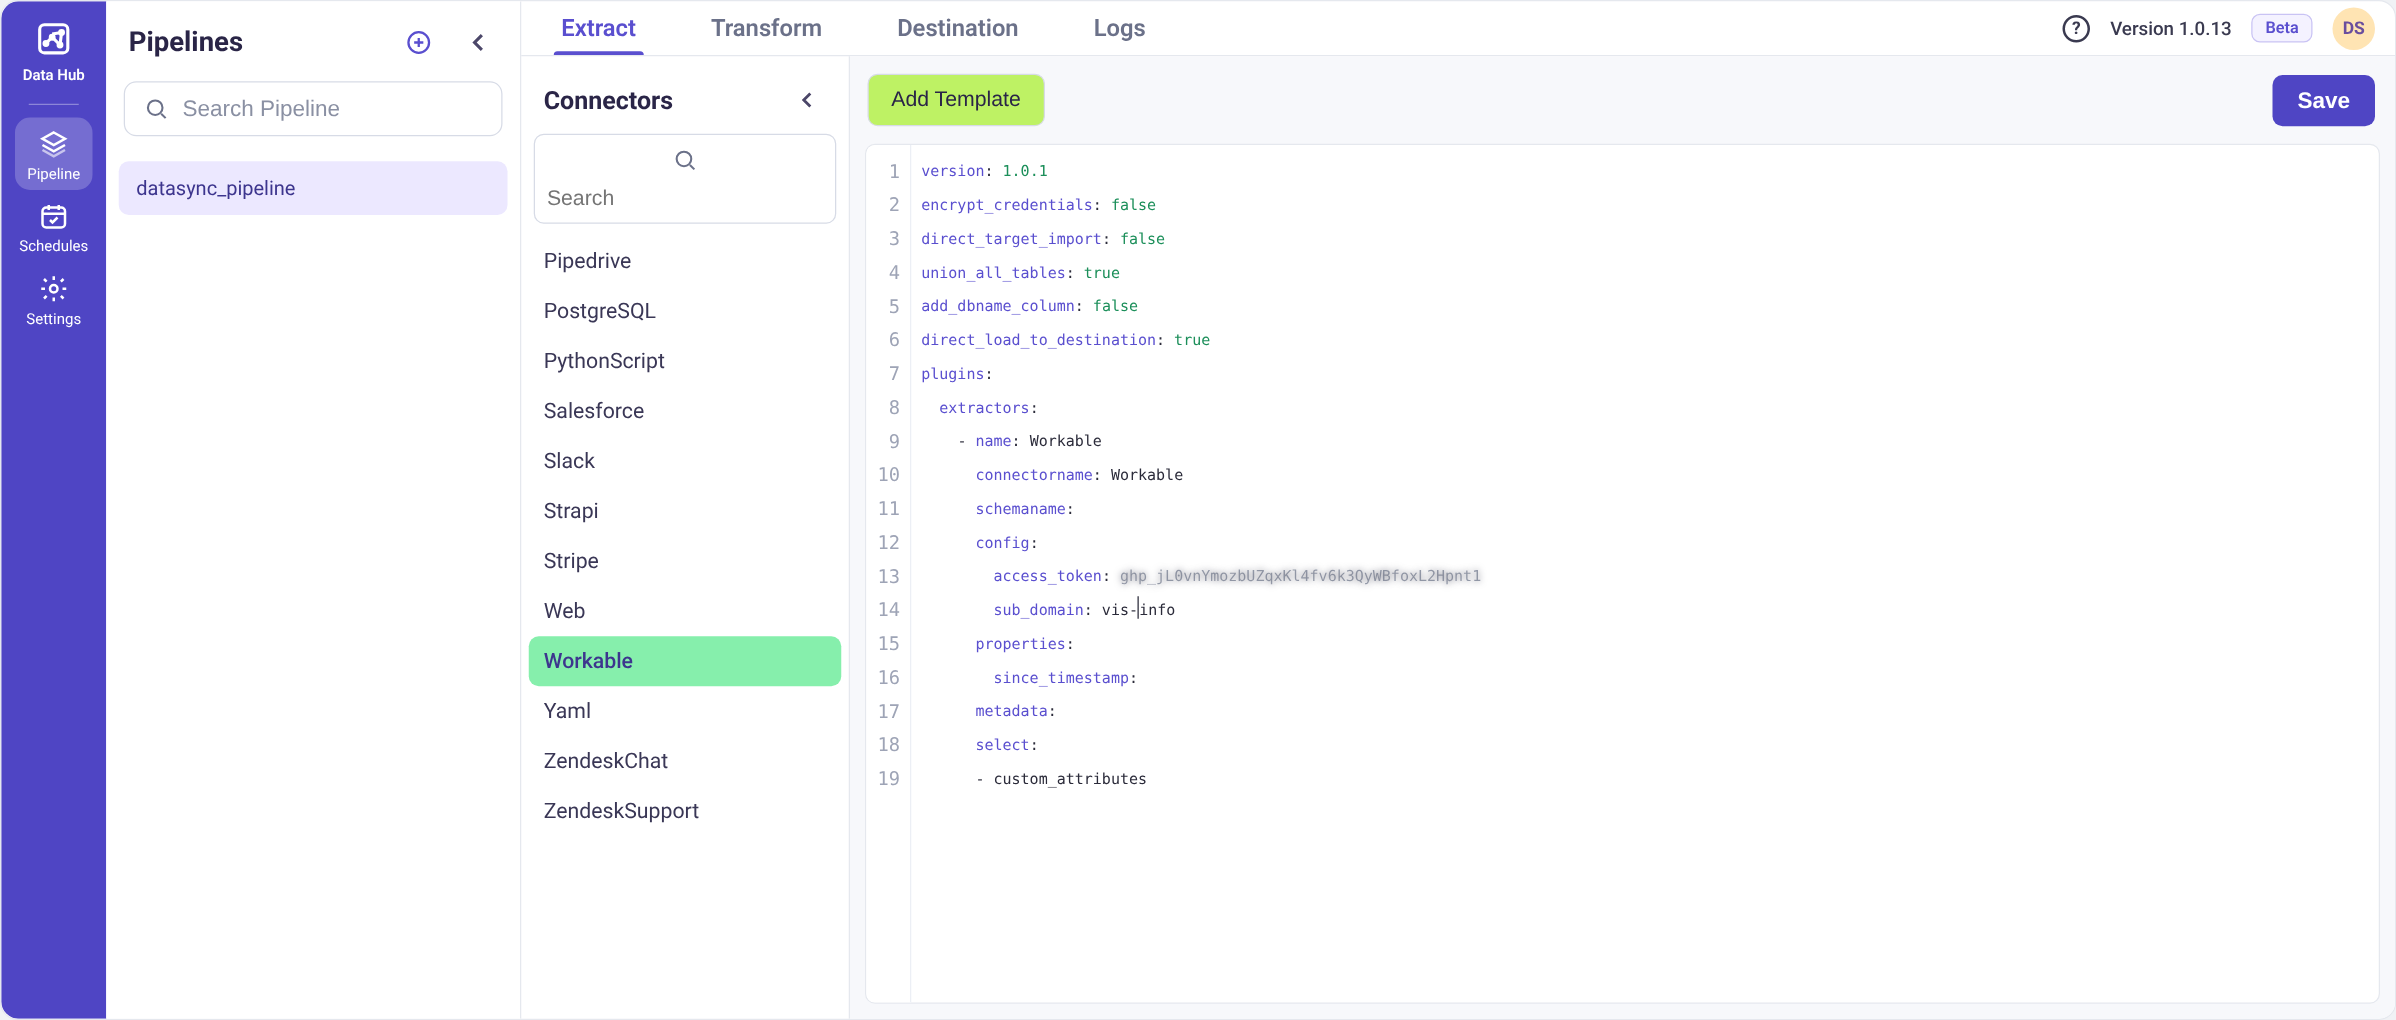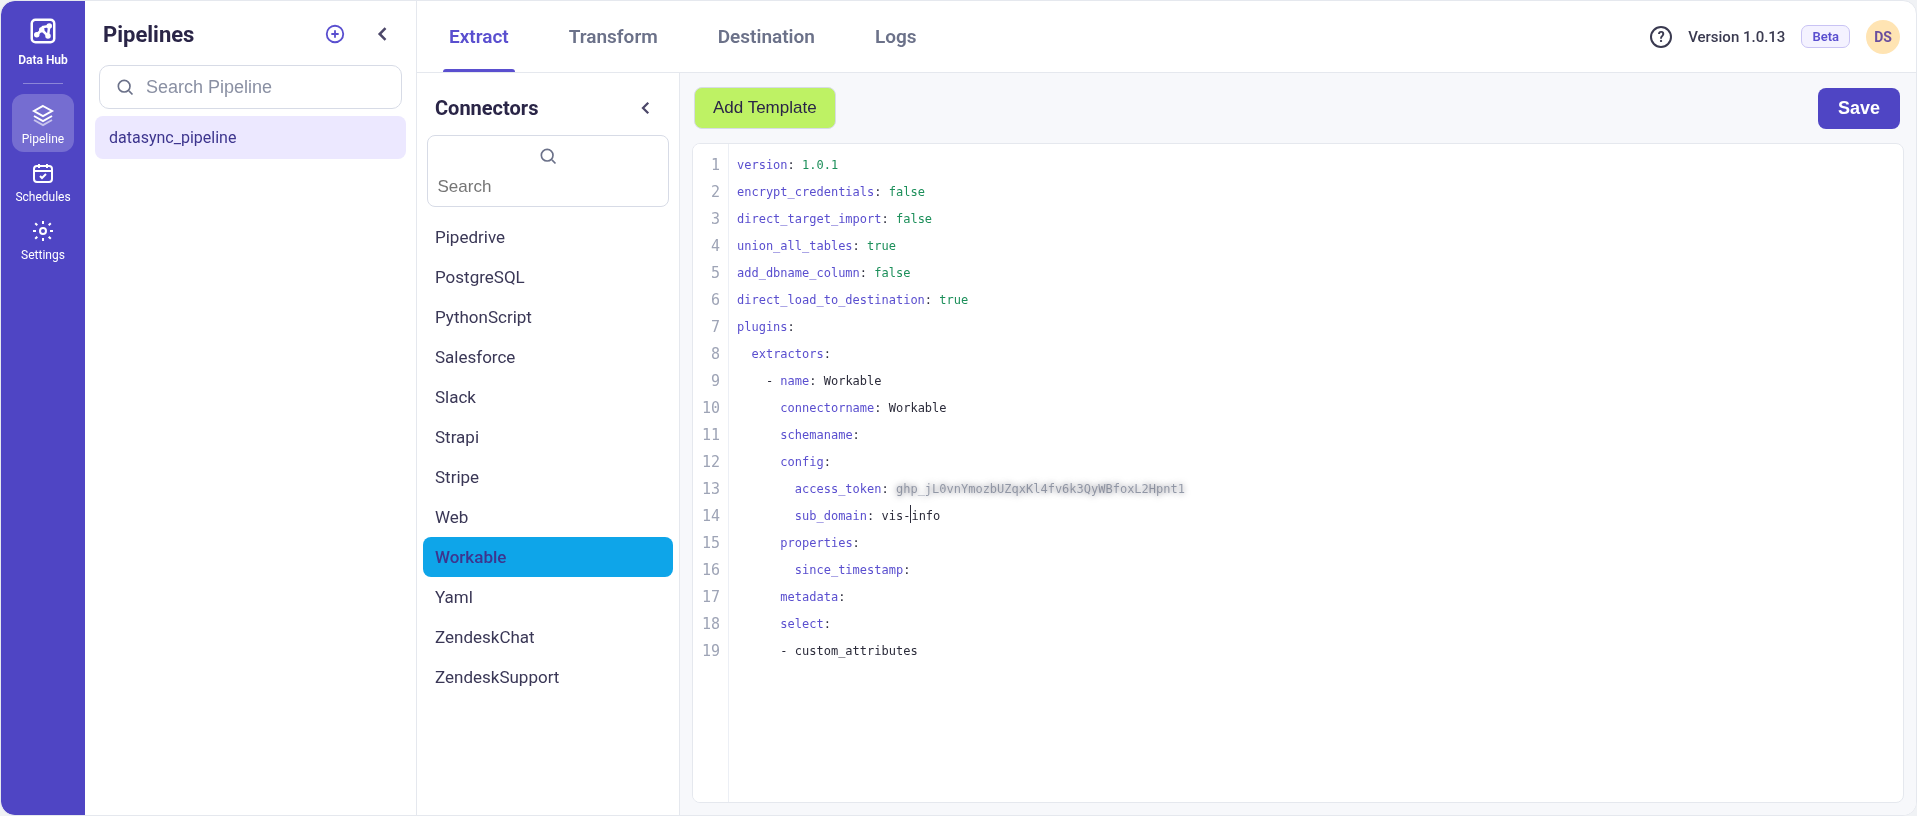--- a/index.html
+++ b/index.html
@@ -48,41 +48,41 @@
     padding: 18px 18px 10px 18px;
   }
   .pipelines-title { font-size:22px; font-weight:700; color:#2a2547; }
   .pipelines-head-actions { display:flex; align-items:center; gap:18px; }
   .icon-btn {
     width:30px; height:30px; display:flex; align-items:center; justify-content:center;
     color:#5a4fcf; border-radius:8px; cursor:pointer;
   }
   .chevron-left-dark { color:#4c4769; }
   .search-wrap {
-    margin: 6px 14px 7px;
+    margin: 6px 14px 20px;
     display:flex; align-items:center; gap:10px;
     border:1px solid #d7dbe6; border-radius:10px;
     padding: 10px 14px;
     background:#fff;
   }
   .search-wrap input {
     flex:1; border:none; outline:none; font-size:18px; background:transparent;
     color:#3a3a50;
   }
   .search-wrap input::placeholder { color:#8a90a3; }
   .search-ico { color:#6b7189; width:22px; height:22px; display:flex; align-items:center; justify-content:center; }
   .pipeline-list { padding: 0 10px; }
   .pipeline-item {
     padding: 12px 14px; border-radius: 8px; font-size:16px; color:#35324f; cursor:pointer;
   }
   .pipeline-item.active { background:#ece8ff; color:#3d358e; }
   
   .main { flex:1; display:flex; flex-direction:column; min-width:0; }
   .tabbar {
-    height:72px; border-bottom:1px solid #e5e8ee; display:flex; align-items:stretch;
+    height:44px; border-bottom:1px solid #e5e8ee; display:flex; align-items:stretch;
     padding: 0 16px 0 32px;
   }
   .tabs { display:flex; gap:60px; align-items:stretch; }
   .tab {
     display:flex; align-items:center; font-size:19px; font-weight:600;
     color:#6b7189; cursor:pointer; position:relative;
   }
   .tab.active { color:#5a4fcf; }
   .tab.active::after {
     content:''; position:absolute; left:-6px; right:-6px; bottom:0; height:3px;
@@ -123,21 +123,21 @@
     flex-direction: column;
   }
   .connectors-search input {
     flex:1; border:none; outline:none; font-size:17px; background:transparent;
   }
   .connectors-list { flex:1; overflow:auto; padding:4px 6px 0 6px; }
   .connector-item {
     padding: 10px 12px; border-radius:8px; font-size:17px;
     color:#3a3756; cursor:pointer;
   }
-  .connector-item.active { background:#0ea5e9; color:#3d358e; font-weight:500; }
+  .connector-item.active { background:#86efac; color:#3d358e; font-weight:500; }
   
   .editor-area { flex:1; display:flex; flex-direction:column; min-width:0; background:#f7f8fb; }
   .editor-toolbar {
     display:flex; align-items:center; padding: 14px 16px 14px 14px;
     gap: 12px;
   }
   .btn-outline {
     border:1px solid #d7dbe6; background:#bef264; color:#2a2547;
     padding:10px 18px; border-radius:8px; font-size:17px; font-weight:500; cursor:pointer;
   }

